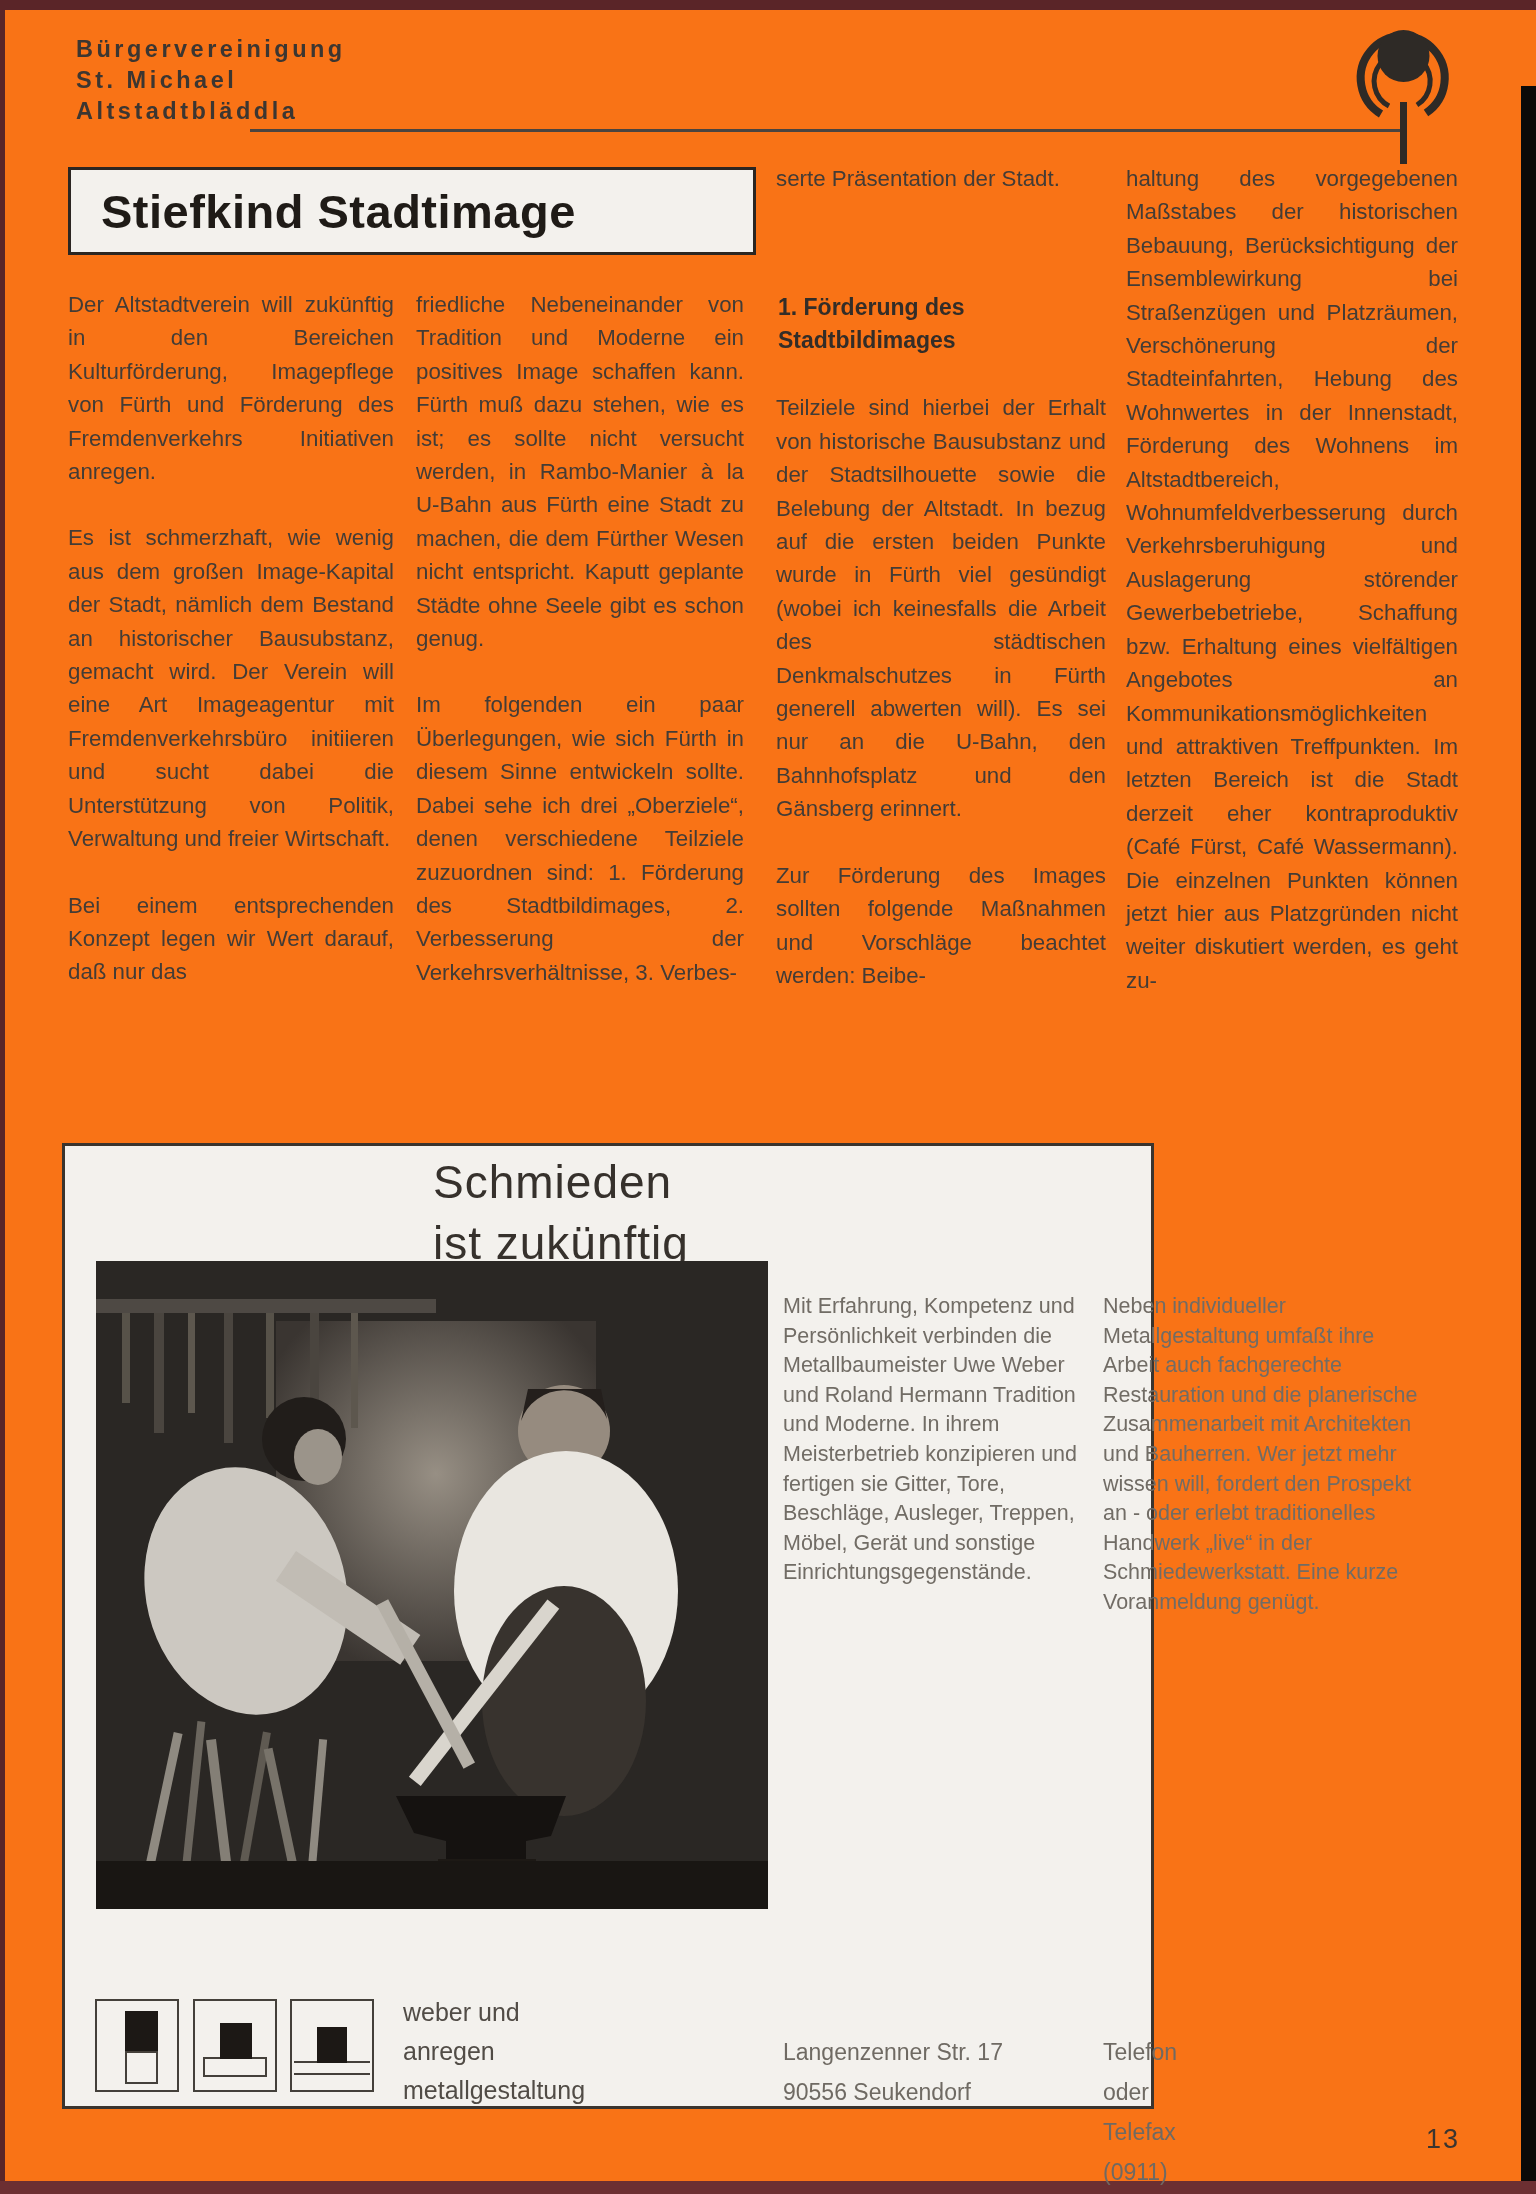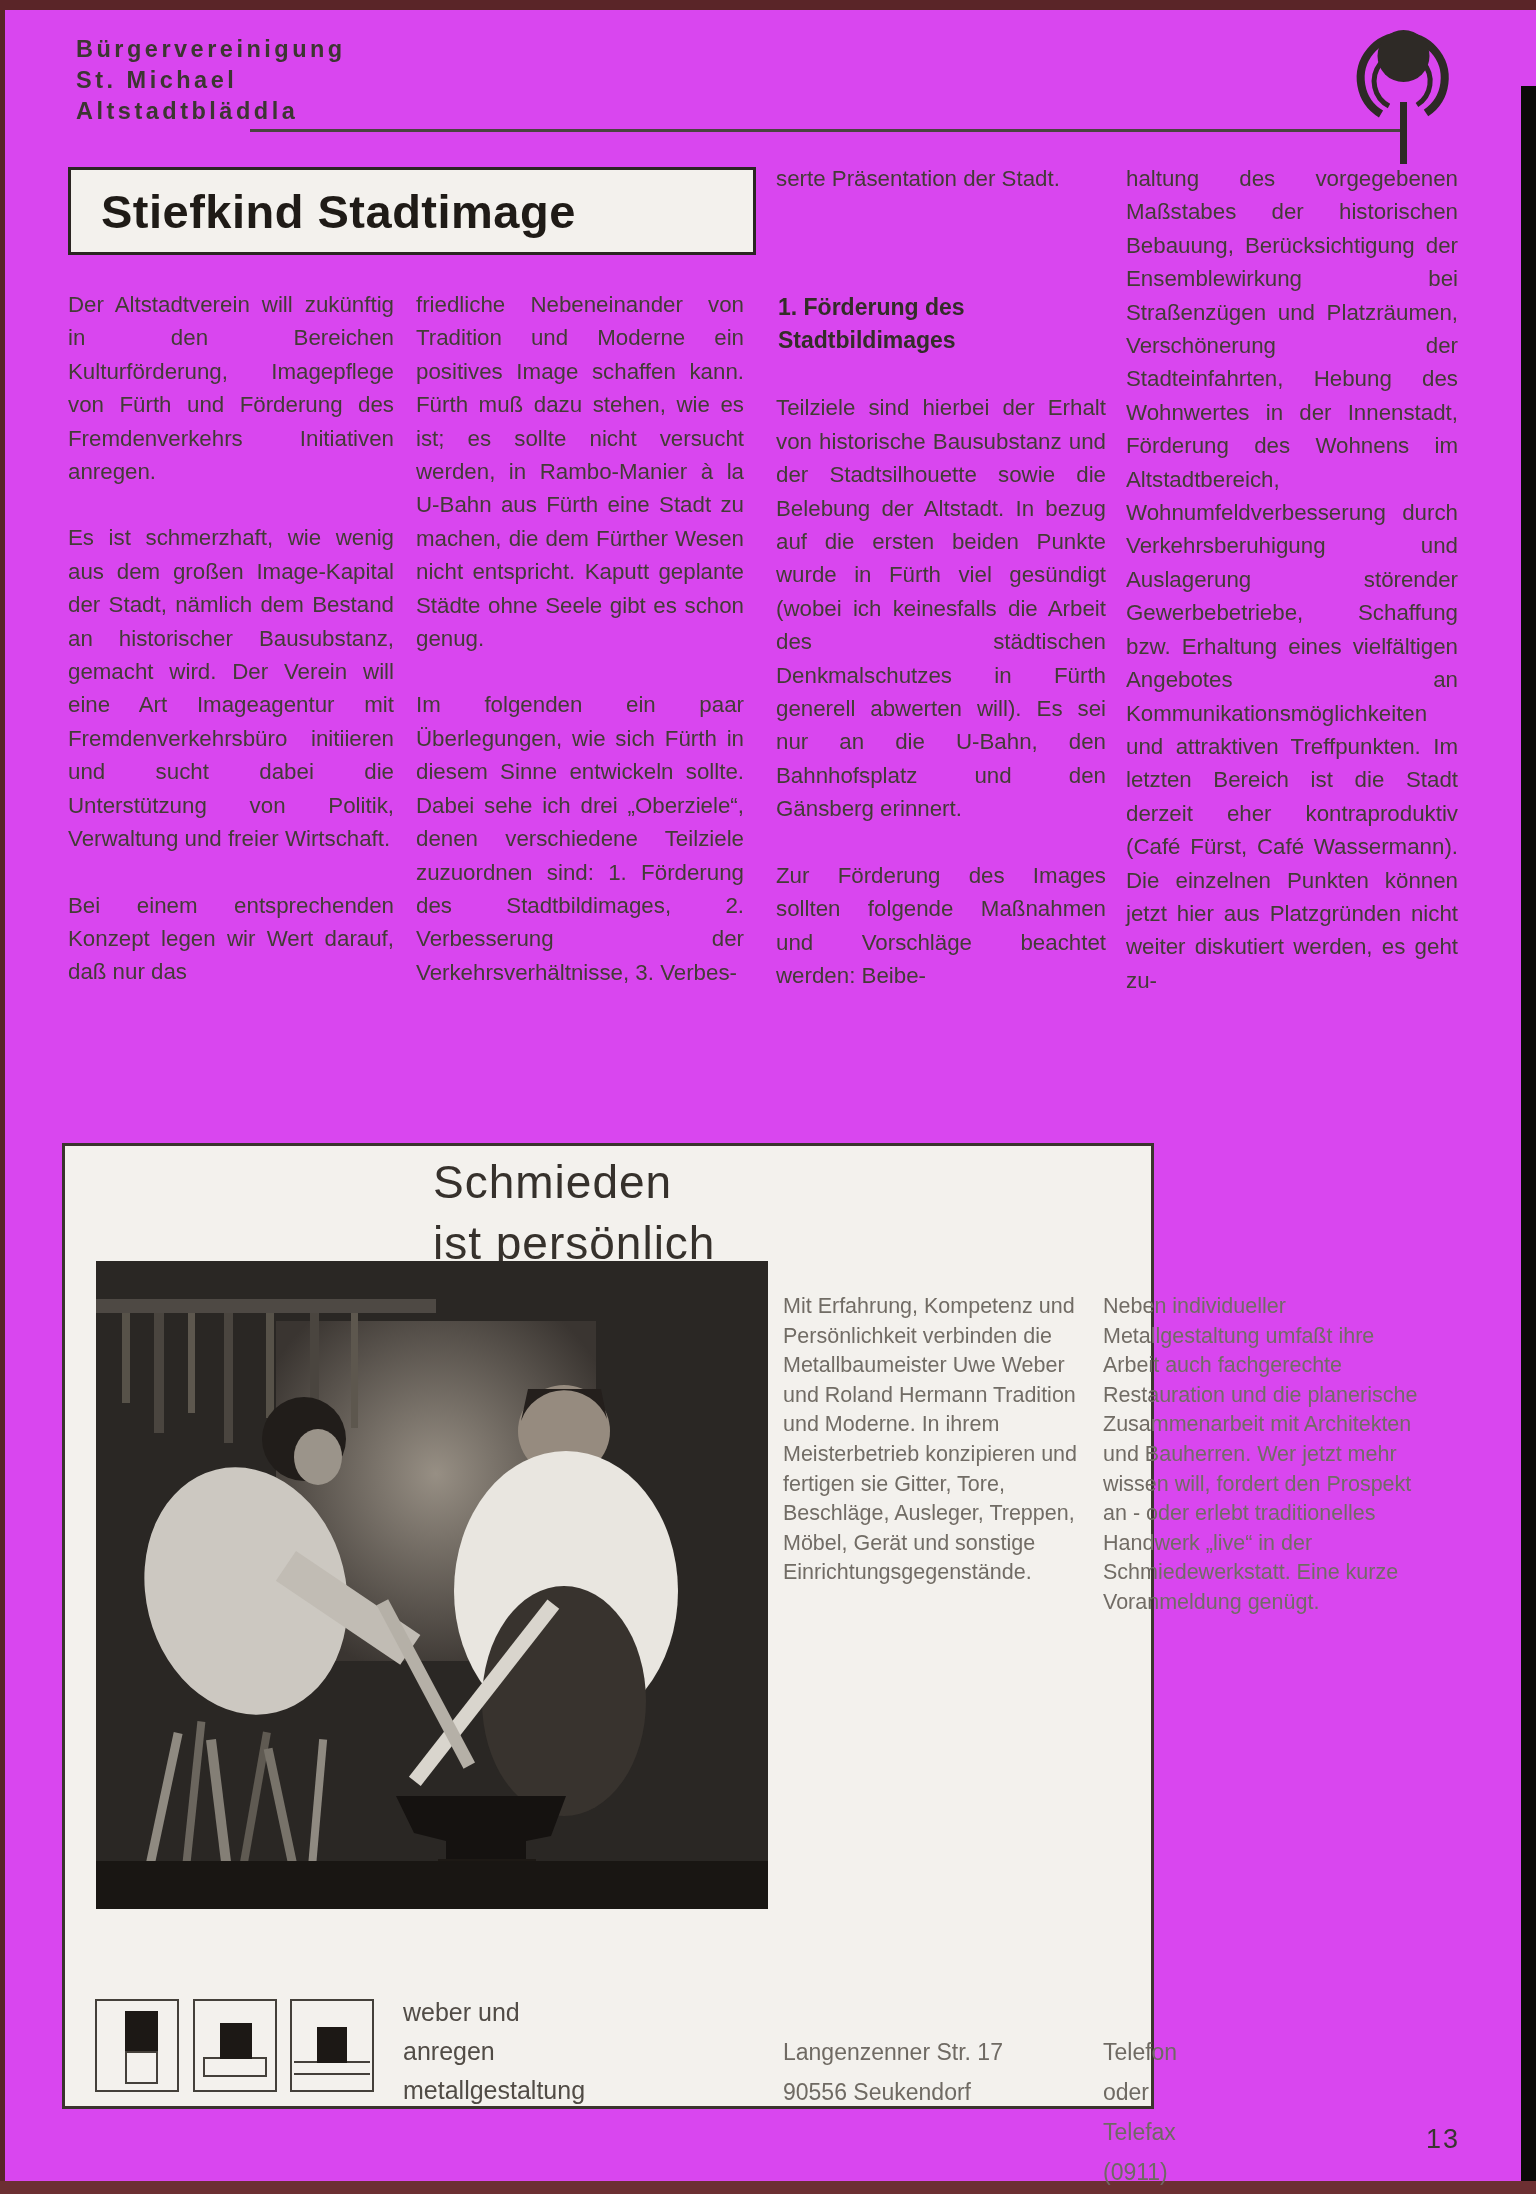--- a/index.html
+++ b/index.html
@@ -1,18 +1,18 @@
 <!DOCTYPE html>
 <html><head>
 <meta charset="utf-8">
 <style>
   html,body{margin:0;padding:0;background:#888;}
   #page{
     position:relative;width:1536px;height:2194px;margin:0 auto;
-    background:#d946ef;overflow:hidden;
+    background:#f97316;overflow:hidden;
     font-family:"Liberation Sans",sans-serif;color:#433c36;
   }
   
   .edge{position:absolute;}
   
   #masthead{position:absolute;left:76px;top:34px;font-size:23.5px;line-height:31px;
     letter-spacing:3.5px;color:#3c3631;font-weight:700;}
   #head-rule{position:absolute;left:250px;top:129px;width:1154px;height:3px;background:#4a4440;}
   
   #emblem{position:absolute;left:1342px;top:16px;}
@@ -95,21 +95,21 @@
     <p>Teilziele sind hierbei der Erhalt von historische Bausubstanz und der Stadtsilhouette sowie die Belebung der Altstadt. In bezug auf die ersten beiden Punkte wurde in Fürth viel gesündigt (wobei ich keinesfalls die Arbeit des städtischen Denkmalschutzes in Fürth generell abwerten will). Es sei nur an die U-Bahn, den Bahnhofsplatz und den Gänsberg erinnert.</p>
     <p>Zur Förderung des Images sollten folgende Maßnahmen und Vorschläge beachtet werden: Beibe-</p>
   </div>
   <div id="col4" class="col">
     <p>haltung des vorgegebenen Maßstabes der historischen Bebauung, Berücksichtigung der Ensemblewirkung bei Straßenzügen und Platzräumen, Verschönerung der Stadteinfahrten, Hebung des Wohnwertes in der Innenstadt, Förderung des Wohnens im Altstadtbereich, Wohnumfeldverbesserung durch Verkehrsberuhigung und Auslagerung störender Gewerbebetriebe, Schaffung bzw. Erhaltung eines vielfältigen Angebotes an Kommunikationsmöglichkeiten und attraktiven Treffpunkten. Im letzten Bereich ist die Stadt derzeit eher kontraproduktiv (Café Fürst, Café Wassermann). Die einzelnen Punkten können jetzt hier aus Platzgründen nicht weiter diskutiert werden, es geht zu-</p>
   </div>
 
   <div id="ad-box">
     <div id="ad-title">
       <div>Schmieden</div>
-      <div>ist persönlich</div>
+      <div>ist zukünftig</div>
     </div>
 
     <div id="ad-photo">
       <svg width="672" height="648" viewBox="0 0 672 648">
         <defs>
           <radialGradient id="glow" cx="50%" cy="45%" r="60%">
             <stop offset="0%" stop-color="#978f84"></stop>
             <stop offset="100%" stop-color="#3a3531"></stop>
           </radialGradient>
         </defs>

